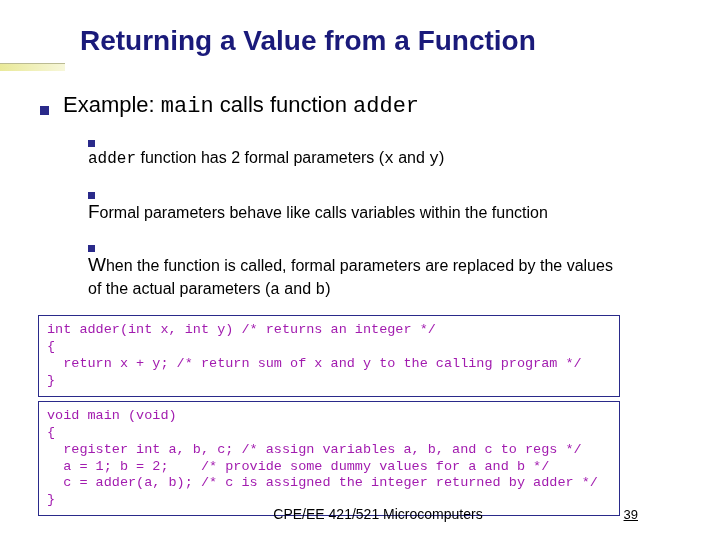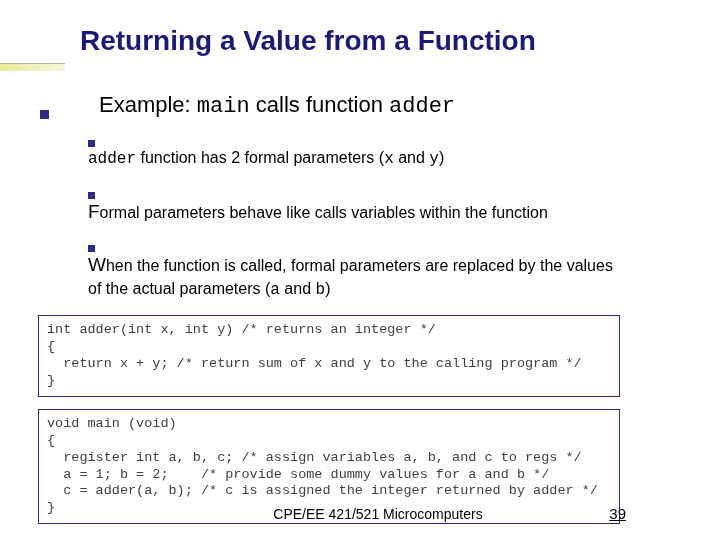--- a/index.html
+++ b/index.html
@@ -1,29 +1,29 @@
 <!DOCTYPE html>
 <html><head>
 <meta charset="utf-8">
 <style>
   * { margin: 0; padding: 0; box-sizing: border-box; }
   html, body { width: 720px; height: 540px; font-family: Arial, Helvetica, sans-serif; background: #fff; color: #000; }
   .slide { width: 658px; height: 540px; position: relative; padding: 25px 30px 0 30px; }
   .title { font-size: 28px; font-weight: bold; color: #1a1a7a; margin-left: 50px; margin-bottom: 35px; }
   .accent-bar { position: absolute; left: 0; top: 64px; width: 65px; height: 7px; background: linear-gradient(to right, rgba(200,200,0,0.4), rgba(200,200,0,0.15)); }
   .accent-bar::before { content: ""; position: absolute; left: 0; top: -1px; width: 65px; height: 1px; background: rgba(120,120,40,0.5); }
-  .lvl1 { margin-left: 10px; font-size: 22px; color: #000; display: flex; align-items: flex-end; margin-bottom: 14px; gap: 36px; }
+  .lvl1 { margin-left: 10px; font-size: 22px; color: #000; display: flex; align-items: center; margin-bottom: 14px; }
   .lvl2 { margin-left: 58px; font-size: 16px; color: #000; display: flex; align-items: flex-start; margin-bottom: 14px; line-height: 1.35; flex-direction: column; }
   .bullet { width: 9px; height: 9px; background: #2a2a8a; flex: 0 0 auto; margin-top: 9px; margin-right: 14px; }
   .bullet-sm { width: 7px; height: 7px; background: #2a2a8a; flex: 0 0 auto; margin-top: 7px; margin-right: 14px; }
   .mono { font-family: "Courier New", Courier, monospace; }
   .txt { flex: 1 1 auto; }
-  .codebox { margin: 12px 8px 0 8px; border: 1px solid #2a2a8a; padding: 6px 8px; font-family: "Courier New", Courier, monospace; font-size: 13.5px; line-height: 1.25; white-space: pre; color: #404040; }
+  .codebox { margin: 4px 8px 0 8px; border: 1px solid #2a2a8a; padding: 6px 8px; font-family: "Courier New", Courier, monospace; font-size: 13.5px; line-height: 1.25; white-space: pre; color: #a21caf; }
   .footer { position: absolute; bottom: 18px; left: 0; width: 720px; text-align: center; font-size: 14px; color: #000; padding-left: 36px; }
-  .pagenum { position: absolute; bottom: 18px; right: 32px; font-size: 15px; color: #000; text-decoration: underline; }
+  .pagenum { position: absolute; bottom: 18px; right: 20px; font-size: 13px; color: #000; text-decoration: underline; }
   .dropcap { display:inline-block; }
 </style>
 </head>
 <body>
 
 <div class="slide">
   <div class="accent-bar"></div>
   <h1 class="title">Returning a Value from a Function</h1>
 
   <div class="lvl1">

